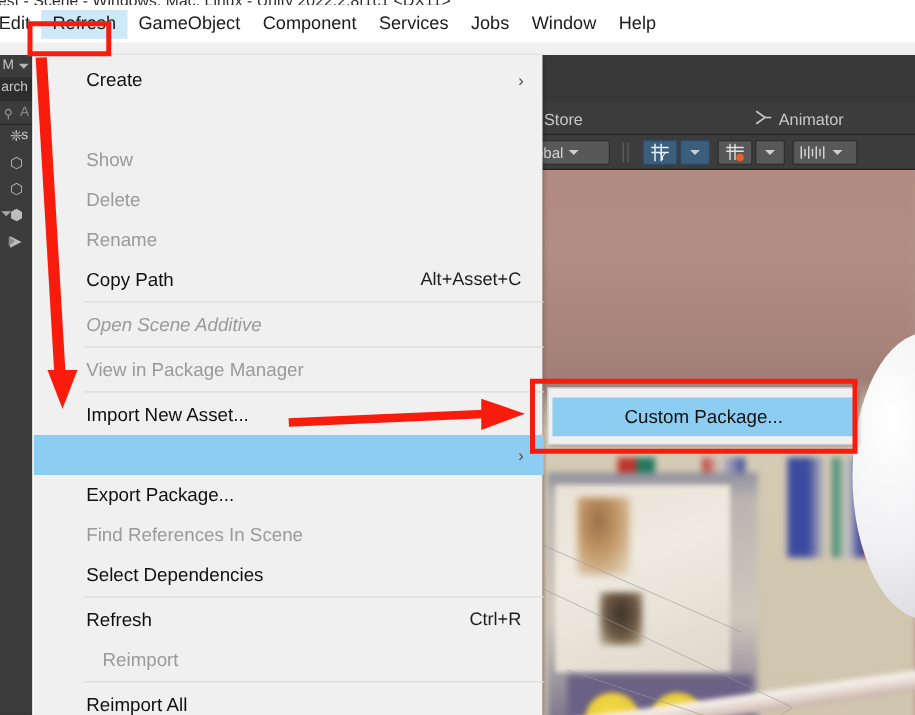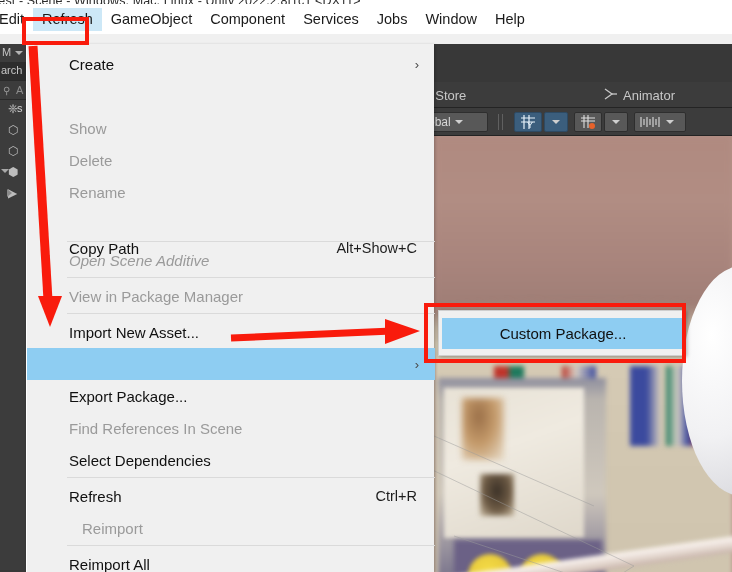--- a/index.html
+++ b/index.html
@@ -365,23 +365,23 @@
       </div>
       <div class="mrow disabled" style="top: 68px;">
         <span class="lbl">Show</span>
       </div>
       <div class="mrow disabled" style="top: 100px;">
         <span class="lbl">Delete</span>
       </div>
       <div class="mrow disabled" style="top: 132px;">
         <span class="lbl">Rename</span>
       </div>
-      <div class="mrow" style="top: 164px; margin-top: 24px;">
+      <div class="mrow" style="top: 164px;">
         <span class="lbl">Copy Path</span>
-        <span class="accel">Alt+Show+C</span>
+        <span class="accel">Alt+Asset+C</span>
       </div>
       <div class="msep" style="top: 197px;"></div>
       <div class="mrow disabled" style="top: 200px; font-style: italic;">
         <span class="lbl">Open Scene Additive</span>
       </div>
       <div class="msep" style="top: 233px;"></div>
       <div class="mrow disabled" style="top: 236px;">
         <span class="lbl">View in Package Manager</span>
       </div>
       <div class="msep" style="top: 269px;"></div>

